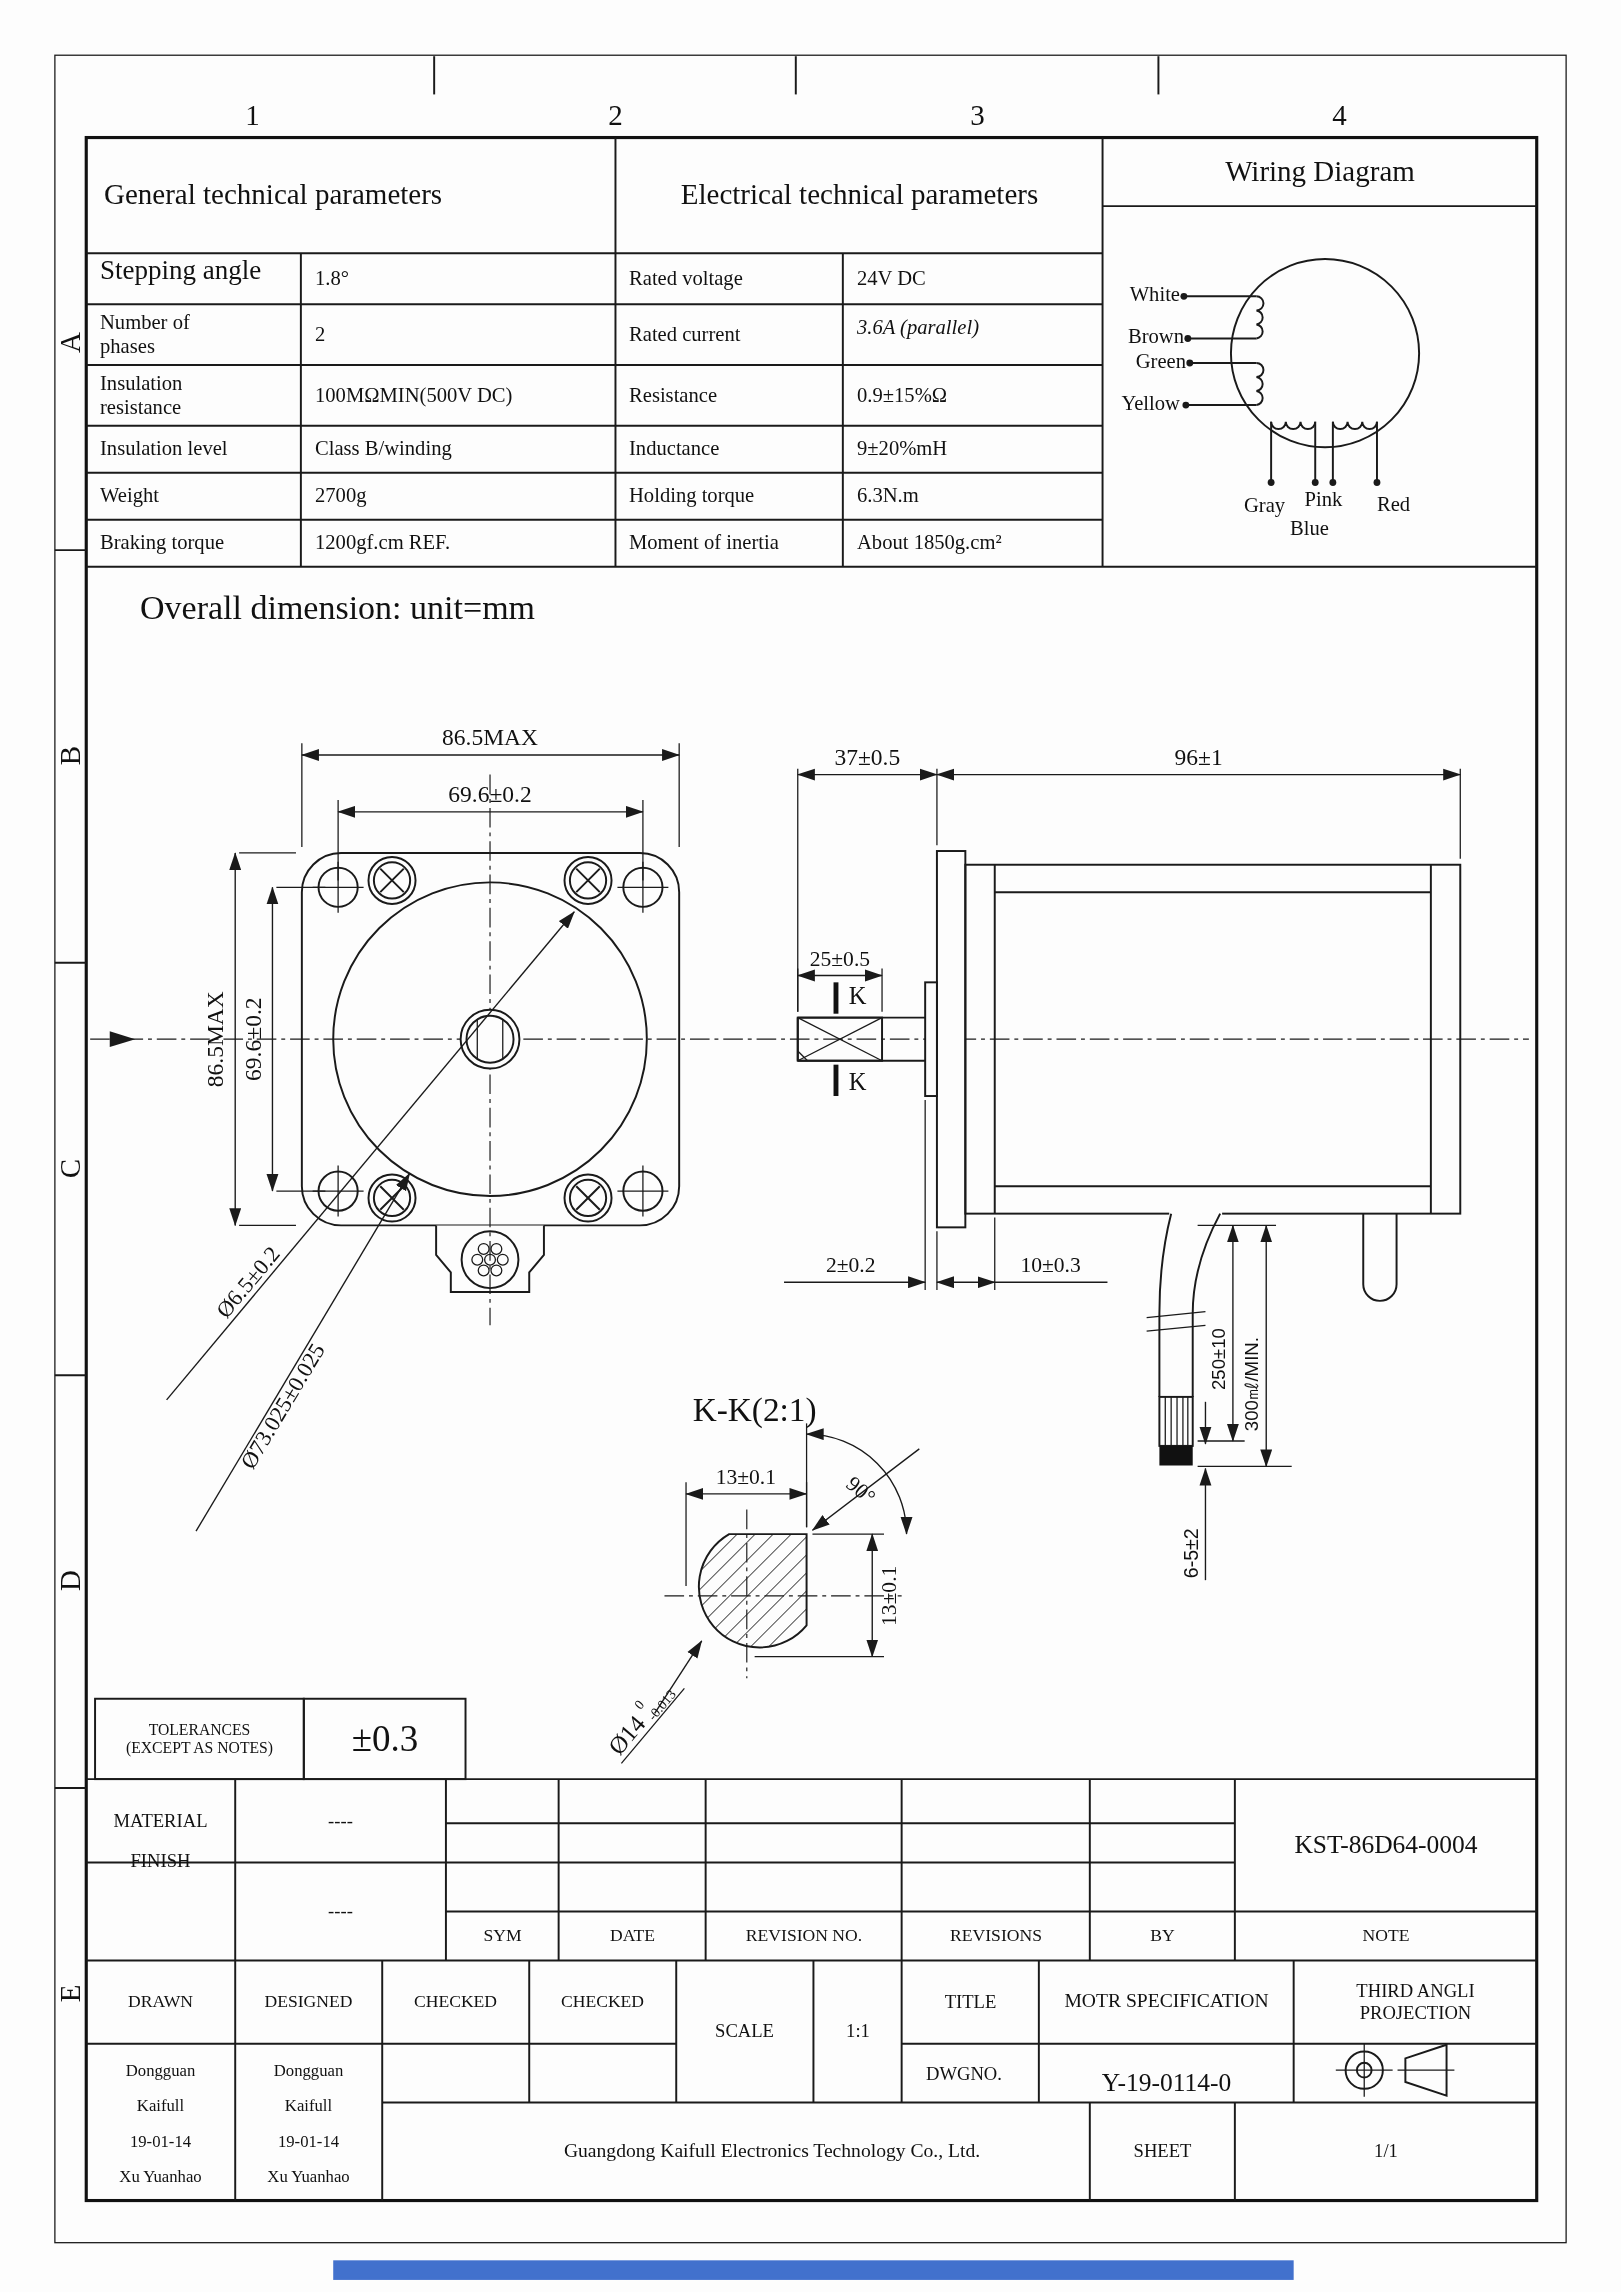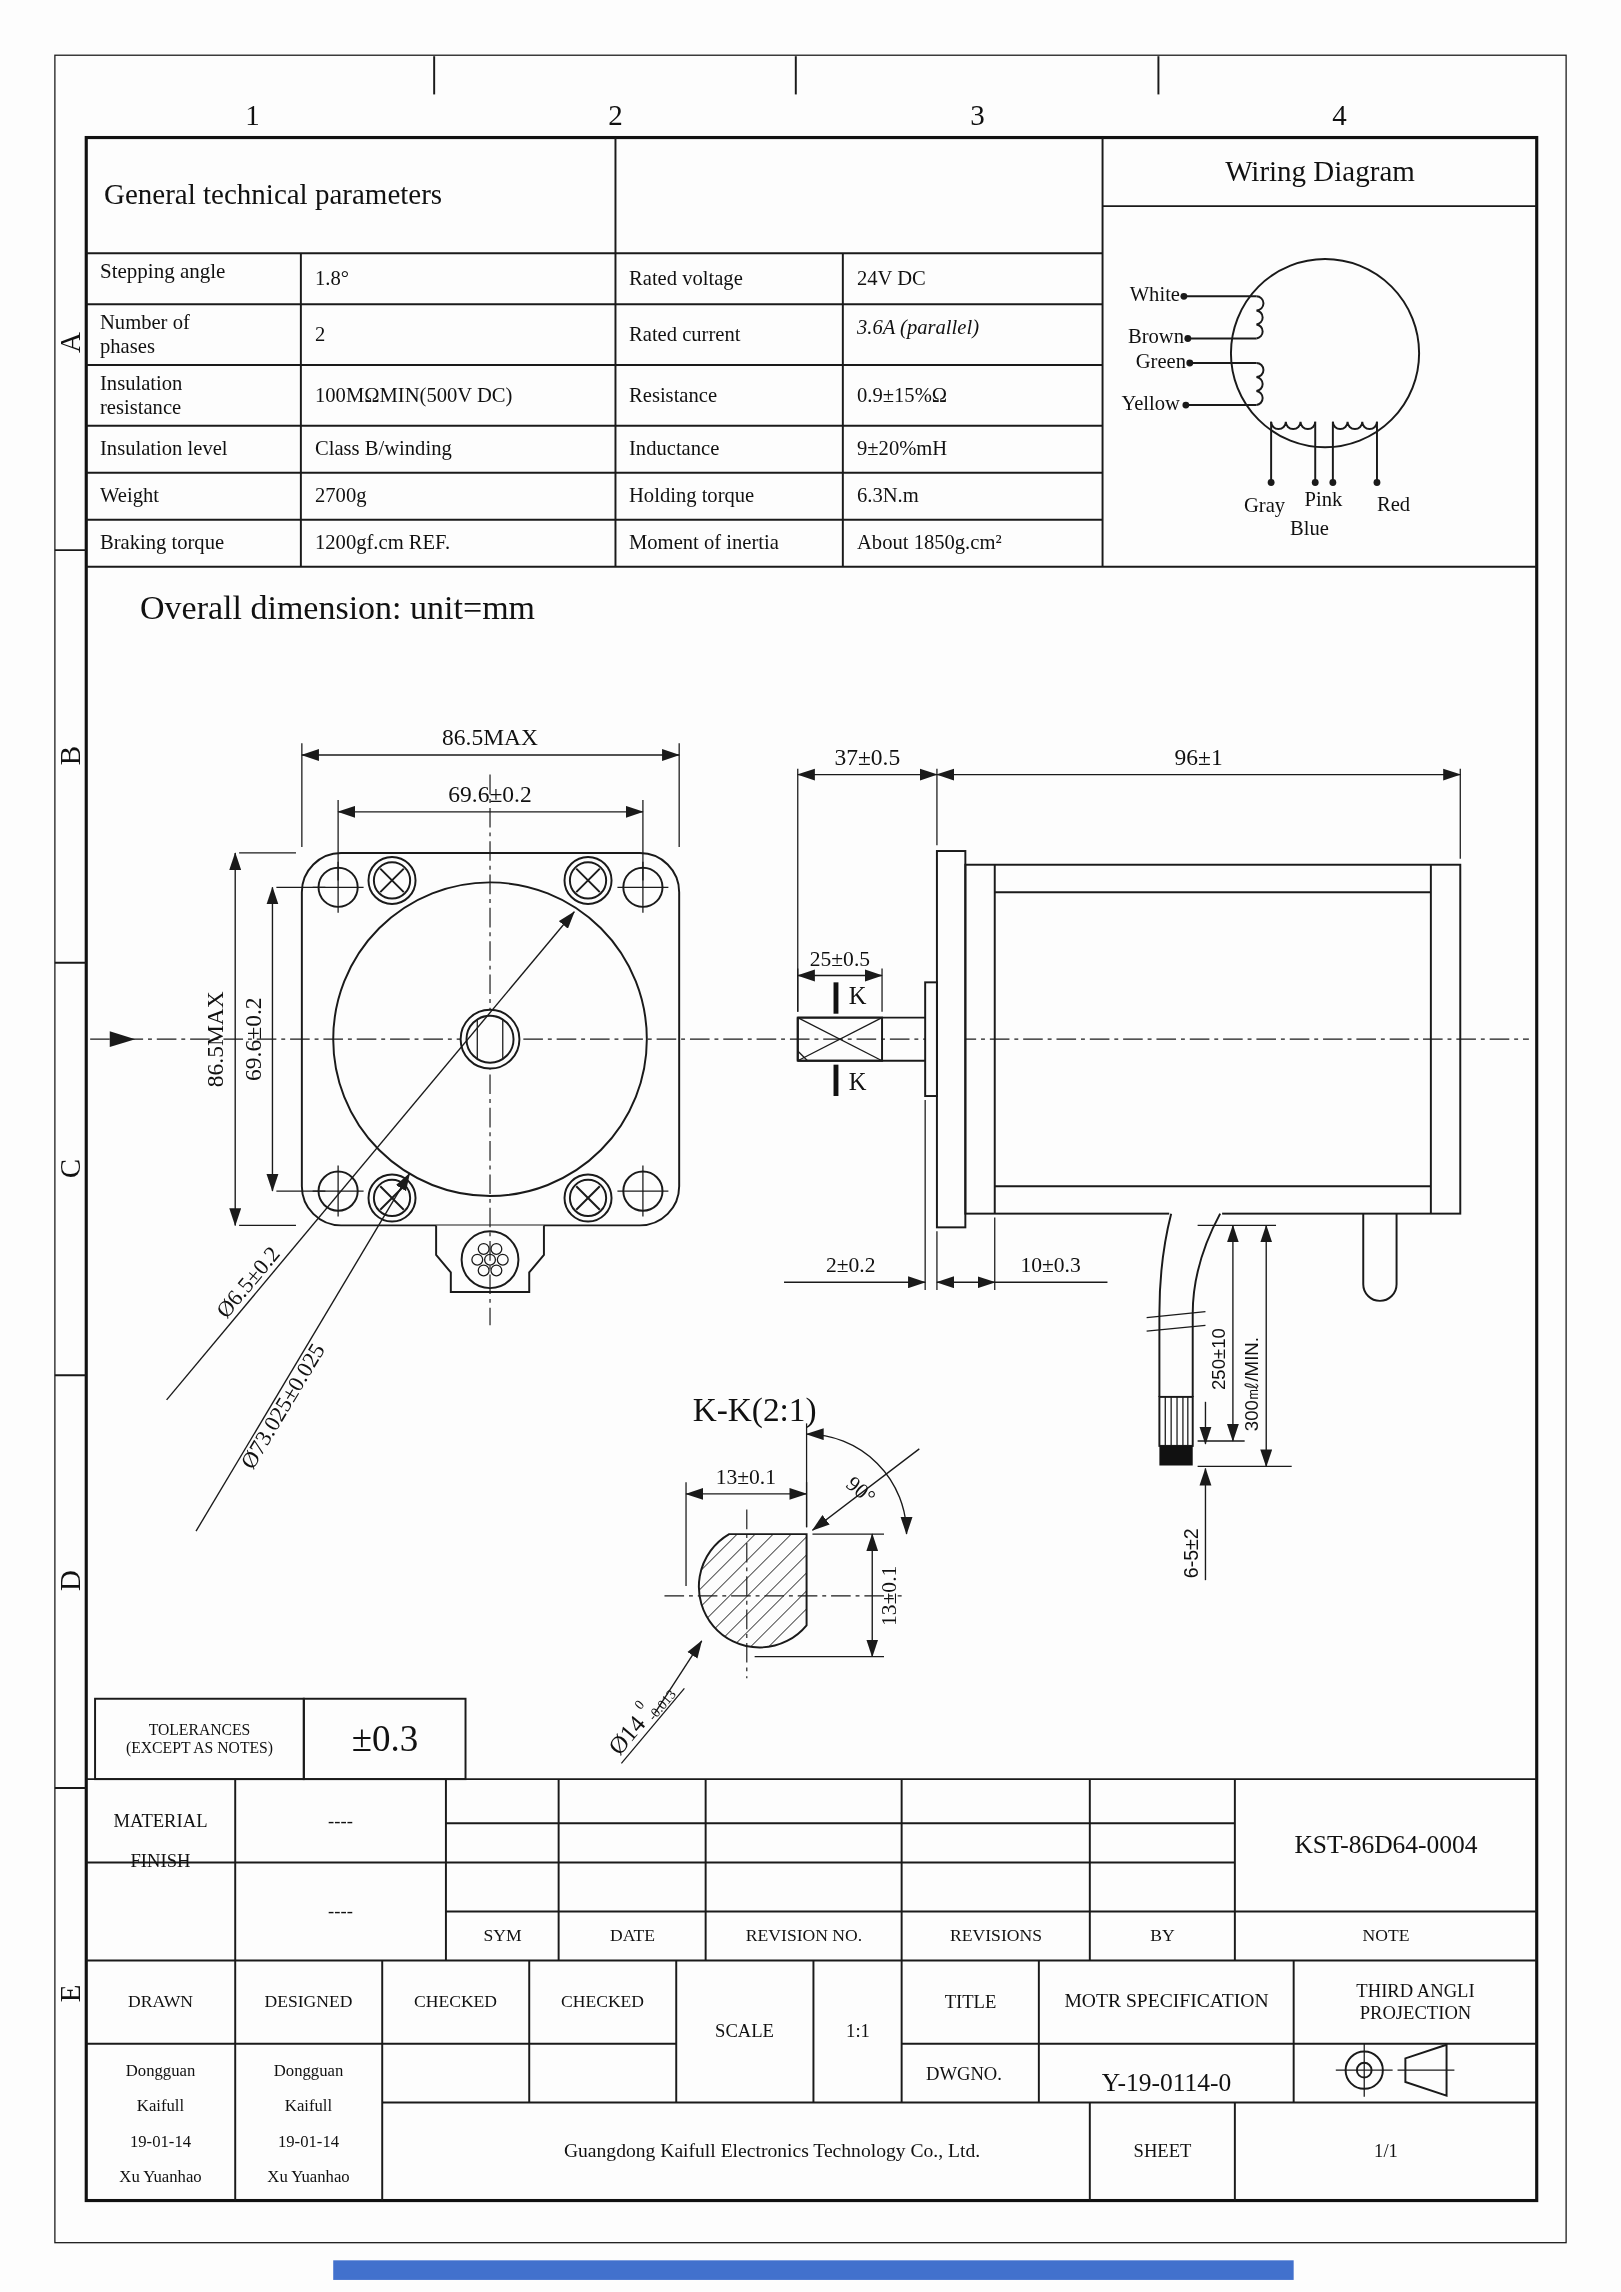--- a/index.html
+++ b/index.html
@@ -331,33 +331,34 @@
 <div class="txt c" style="left:596px;top:96px;width:39px;height:39px;font-size:29px;">2</div>
 <div class="txt c" style="left:958px;top:96px;width:39px;height:39px;font-size:29px;">3</div>
 <div class="txt c" style="left:1320px;top:96px;width:39px;height:39px;font-size:29px;">4</div>
 <div class="txt c" style="left:51px;top:323px;width:39px;height:39px;font-size:29px;transform:rotate(-90deg);">A</div>
 <div class="txt c" style="left:51px;top:736px;width:39px;height:39px;font-size:29px;transform:rotate(-90deg);">B</div>
 <div class="txt c" style="left:51px;top:1149px;width:39px;height:39px;font-size:29px;transform:rotate(-90deg);">C</div>
 <div class="txt c" style="left:51px;top:1561px;width:39px;height:39px;font-size:29px;transform:rotate(-90deg);">D</div>
 <div class="txt c" style="left:51px;top:1974px;width:39px;height:39px;font-size:29px;transform:rotate(-90deg);">E</div>
 
 <div class="txt" style="left:104px;top:137px;width:500px;height:116px;font-size:29px;">General technical parameters</div>
-<div class="txt" style="left:100px;top:253px;width:196px;height:36px;font-size:21px;">Stepping angle</div>
+<div class="txt" style="left:100px;top:253px;width:196px;height:36px;font-size:27px;">Stepping angle</div>
 <div class="txt" style="left:315px;top:253px;width:294px;height:51px;font-size:20.6px;">1.8°</div>
 <div class="txt" style="left:100px;top:304px;width:147px;height:61px;font-size:20.6px;">Number of phases</div>
 <div class="txt" style="left:315px;top:304px;width:294px;height:61px;font-size:20.6px;">2</div>
 <div class="txt" style="left:100px;top:365px;width:147px;height:61px;font-size:20.6px;">Insulation resistance</div>
 <div class="txt" style="left:315px;top:365px;width:225px;height:61px;font-size:20.6px;">100MΩMIN(500V DC)</div>
 <div class="txt" style="left:100px;top:425px;width:196px;height:47px;font-size:20.6px;">Insulation level</div>
 <div class="txt" style="left:315px;top:425px;width:294px;height:47px;font-size:20.6px;">Class B/winding</div>
 <div class="txt" style="left:100px;top:472px;width:196px;height:47px;font-size:20.6px;">Weight</div>
 <div class="txt" style="left:315px;top:472px;width:294px;height:47px;font-size:20.6px;">2700g</div>
 <div class="txt" style="left:100px;top:519px;width:196px;height:47px;font-size:20.6px;">Braking torque</div>
 <div class="txt" style="left:315px;top:519px;width:294px;height:47px;font-size:20.6px;">1200gf.cm REF.</div>
 
+<div class="txt c" style="left:616px;top:137px;width:487px;height:116px;font-size:29px;padding:0 29px;box-sizing:border-box;">Electrical technical parameters</div>
 <div class="txt" style="left:629px;top:253px;width:211px;height:51px;font-size:20.6px;">Rated voltage</div>
 <div class="txt" style="left:857px;top:253px;width:240px;height:51px;font-size:20.6px;">24V DC</div>
 <div class="txt" style="left:629px;top:304px;width:211px;height:61px;font-size:20.6px;">Rated current</div>
 <div class="txt" style="left:857px;top:304px;width:240px;height:47px;font-size:20.6px;font-style:italic;">3.6A (parallel)</div>
 <div class="txt" style="left:629px;top:365px;width:211px;height:61px;font-size:20.6px;">Resistance</div>
 <div class="txt" style="left:857px;top:365px;width:240px;height:61px;font-size:20.6px;">0.9±15%Ω</div>
 <div class="txt" style="left:629px;top:425px;width:211px;height:47px;font-size:20.6px;">Inductance</div>
 <div class="txt" style="left:857px;top:425px;width:240px;height:47px;font-size:20.6px;">9±20%mH</div>
 <div class="txt" style="left:629px;top:472px;width:211px;height:47px;font-size:20.6px;">Holding torque</div>
 <div class="txt" style="left:857px;top:472px;width:240px;height:47px;font-size:20.6px;">6.3N.m</div>

